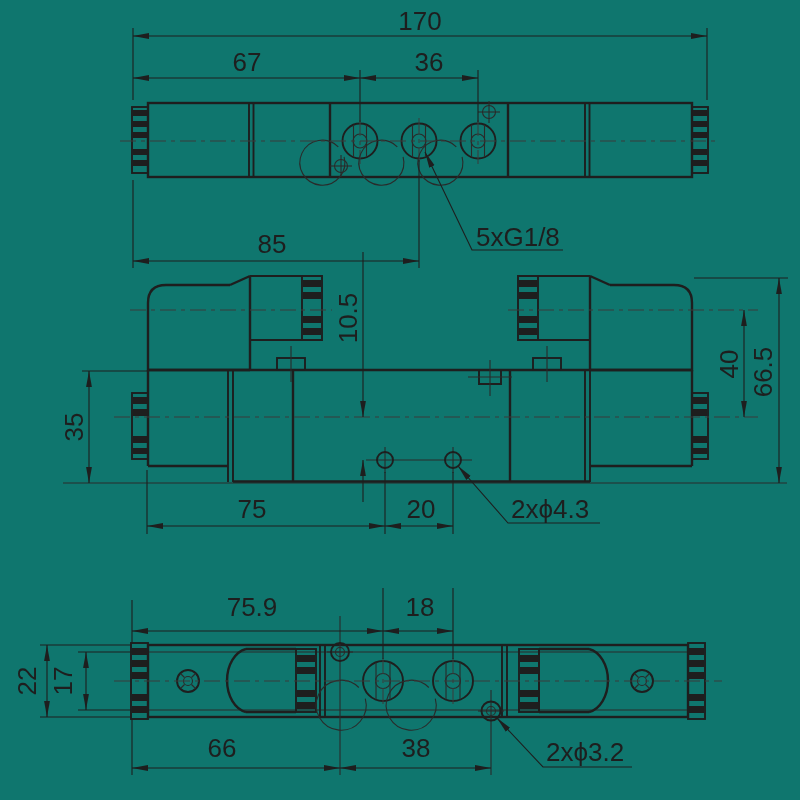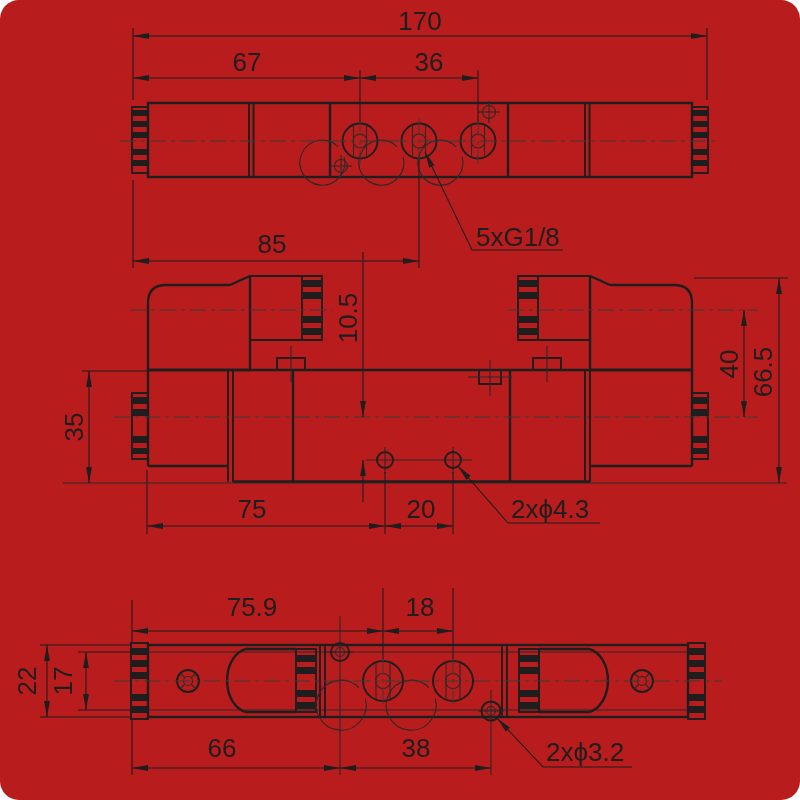--- a/index.html
+++ b/index.html
@@ -1,16 +1,16 @@
 <!DOCTYPE html>
 <html><head>
 <meta charset="utf-8">
 <style>
   html,body{margin:0;padding:0;background:#ffffff;}
-  .sheet{width:800px;height:800px;background:#b91c1c;position:relative;overflow:hidden;border-radius:19px;}
+  .sheet{width:800px;height:800px;background:#0f766e;position:relative;overflow:hidden;}
   svg{display:block;}
   .thick{stroke:#1e1e1e;stroke-width:2.4;fill:none;}
   .med{stroke:#1e1e1e;stroke-width:1.9;fill:none;}
   .thin{stroke:#2a2a2a;stroke-width:1.1;fill:none;}
   .cl{stroke:#3a3a3a;stroke-width:1;fill:none;stroke-dasharray:16 5 4 5;}
   .dim{stroke:#1e1e1e;stroke-width:1.1;fill:none;}
   .band{fill:#1e1e1e;stroke:none;}
   text{font-family:"Liberation Sans","DejaVu Sans",sans-serif;font-size:26px;fill:#1e1e1e;}
 </style>
 </head>

